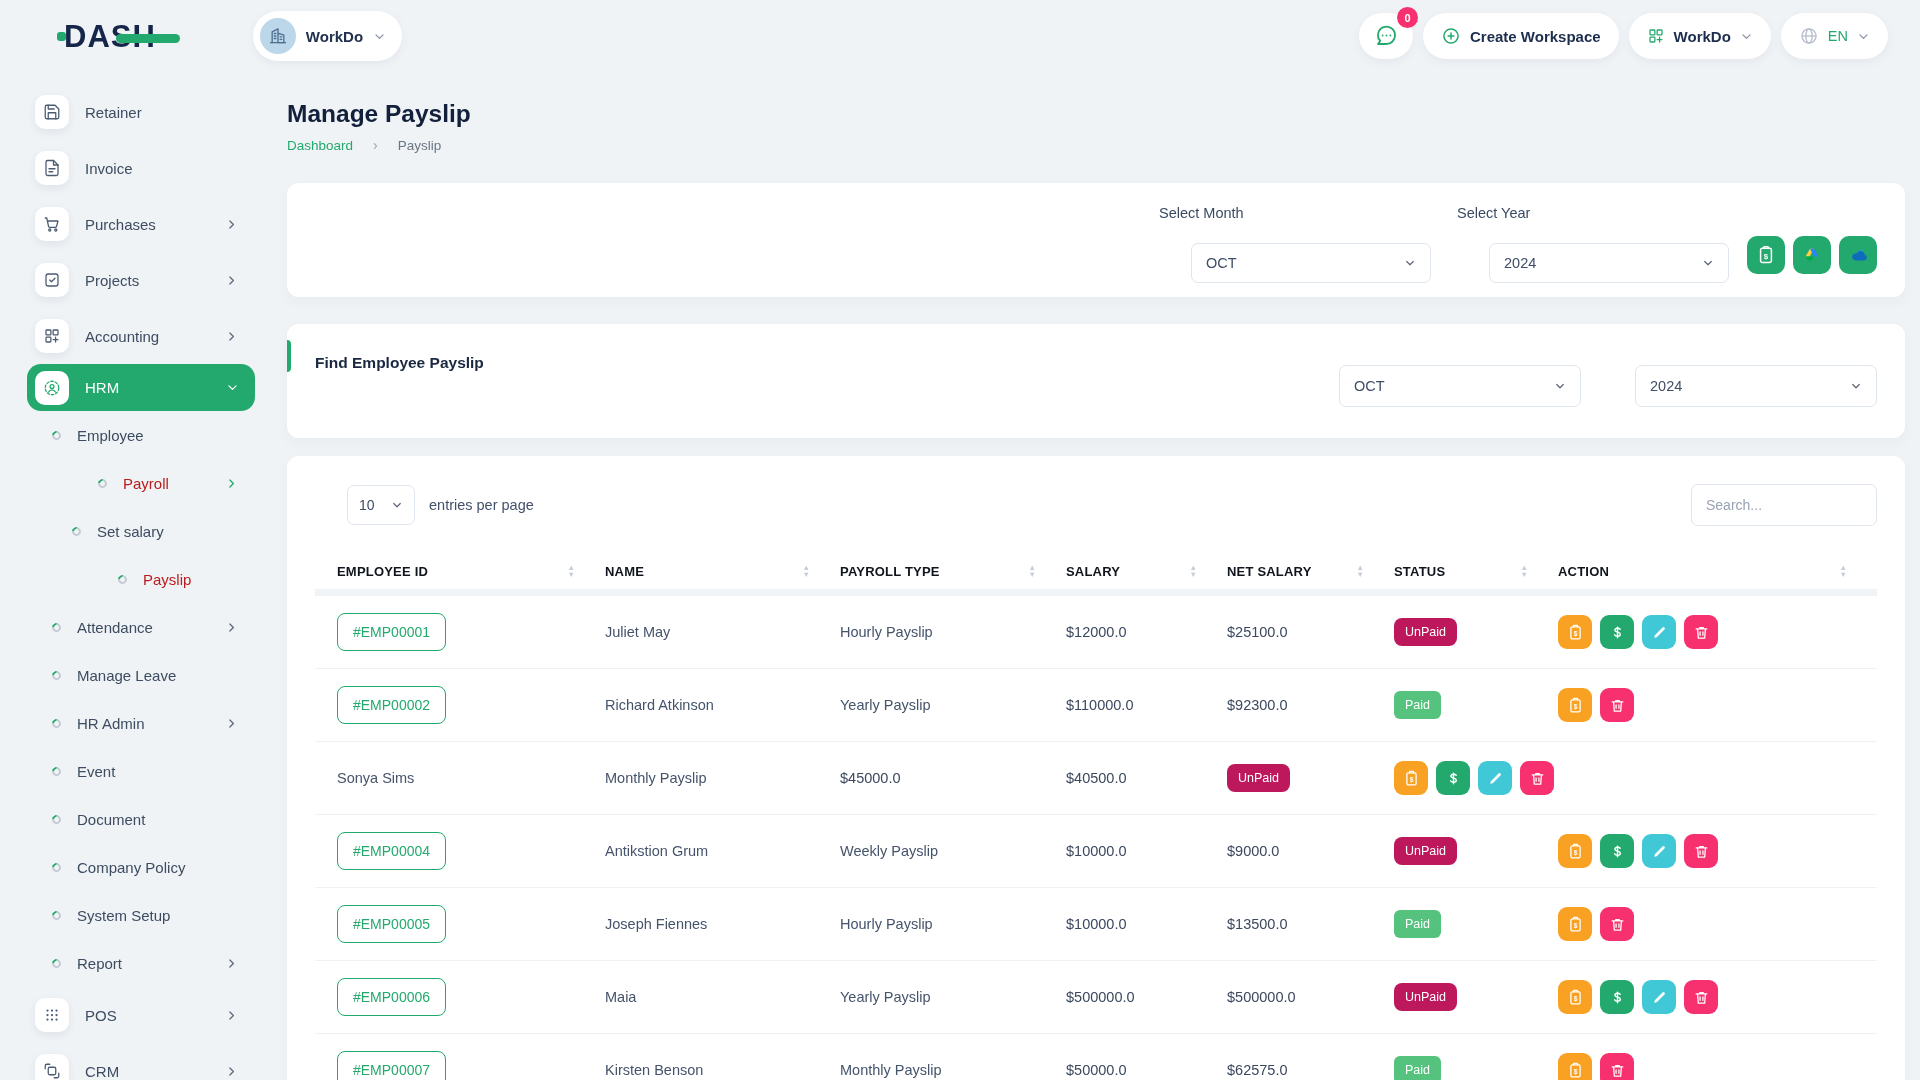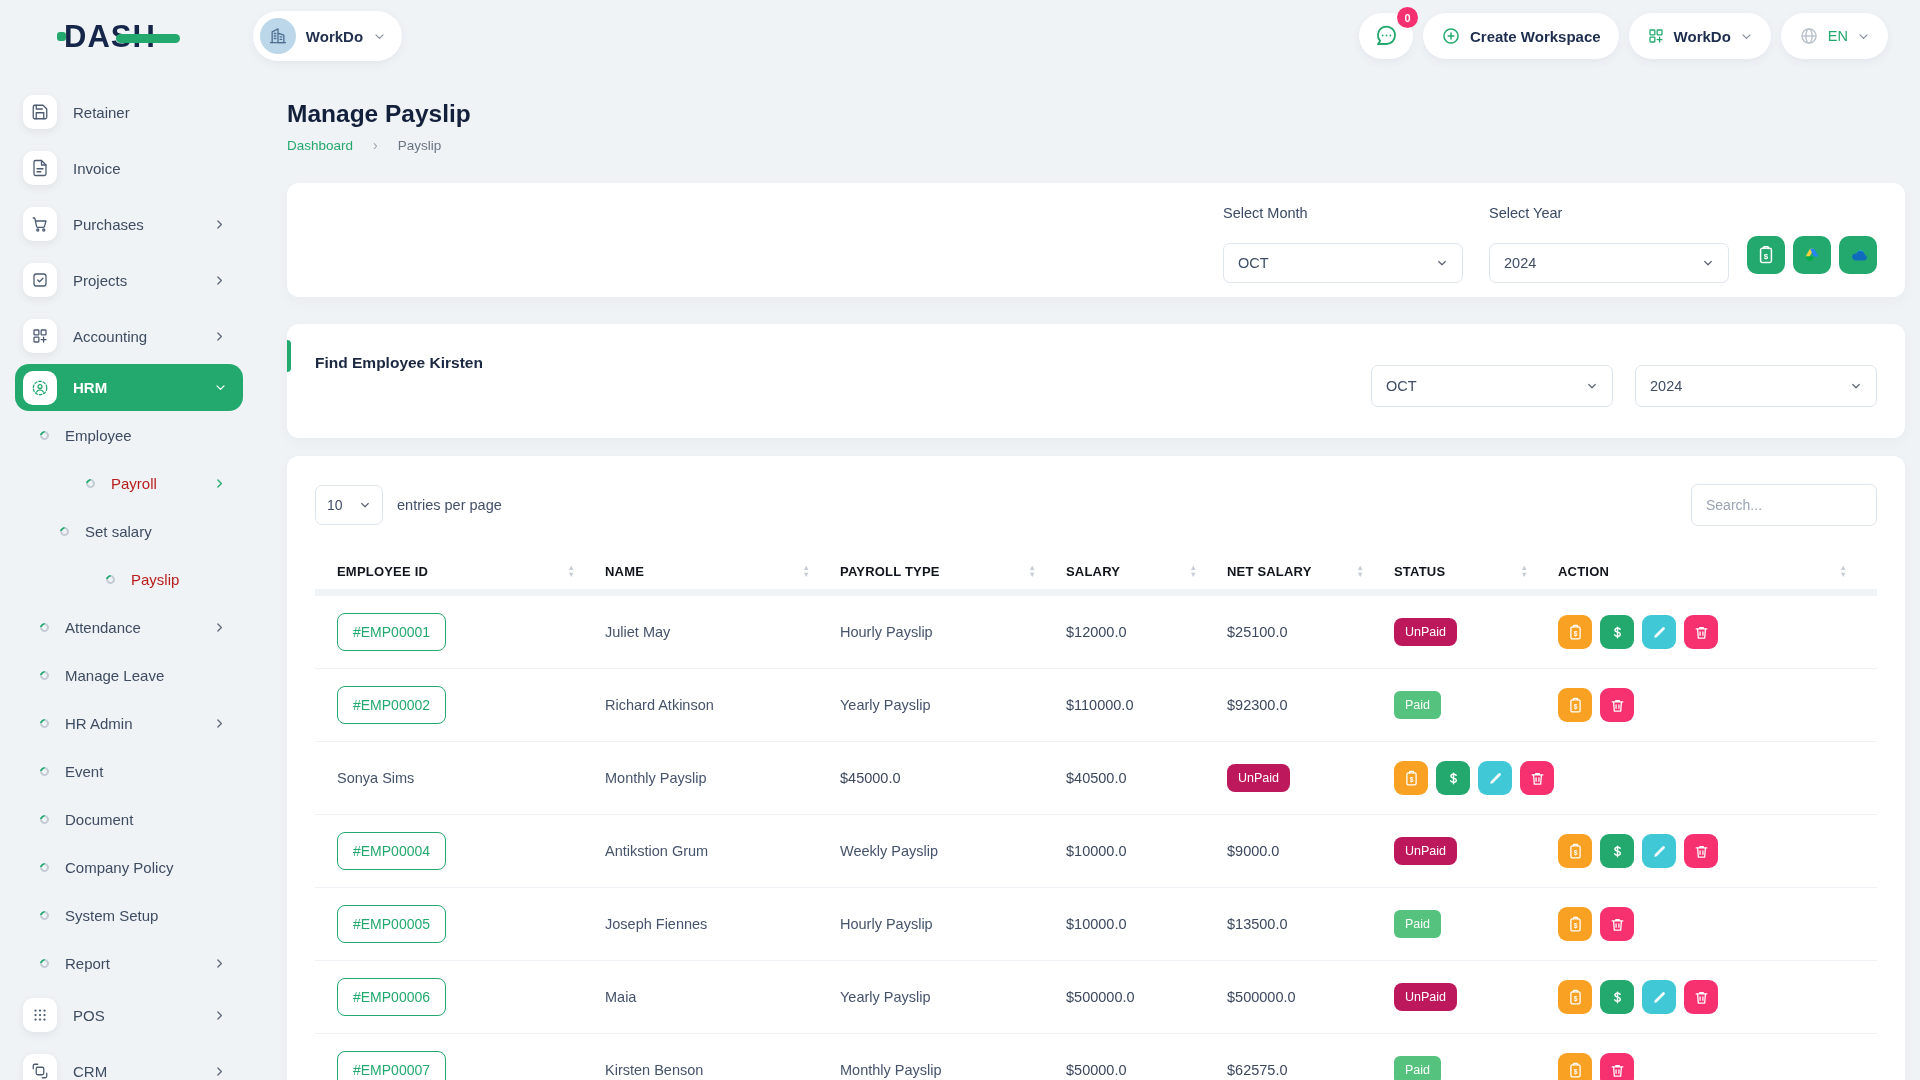--- a/index.html
+++ b/index.html
@@ -23,49 +23,49 @@
   .pill .lang{color:#23a96d;font-weight:400;font-size:14.5px;}
   .chat-btn{width:54px;justify-content:center;position:relative;padding:0;}
   .chat-btn .ic{width:24px;height:24px;color:#23a96d;}
   .badge-dot{position:absolute;top:-6px;right:-5px;width:21px;height:21px;border-radius:50%;background:#f7316f;color:#fff;font-size:11px;font-weight:700;display:flex;align-items:center;justify-content:center;}
   .ic.plus{width:20px;height:20px;color:#23a96d;}
   .ic.grid-g{width:18px;height:18px;color:#23a96d;}
   .ic.globe{width:20px;height:20px;color:#b6bfca;}
   .ic.chev-d{width:13px;height:13px;color:#8b93a2;transform:rotate(90deg);}
 
   
-  .sidebar{position:absolute;left:0;top:72px;bottom:0;width:272px;padding-top:12px;overflow:hidden;}
+  .sidebar{position:absolute;left:12px;top:72px;bottom:0;width:272px;padding-top:12px;overflow:hidden;}
   .nav-item{display:flex;align-items:center;padding-left:23px;padding-right:46px;font-size:15px;font-weight:500;color:#3d4c61;cursor:pointer;}
   .nav-item.lvl0{height:56px;}
   .nav-item.lvl1{height:48px;padding-left:40px;}
   .nav-item.lvl2{height:48px;padding-left:60px;}
   .icon-box{width:34px;height:34px;border-radius:10px;background:#fff;box-shadow:0 3px 8px rgba(25,42,70,.08);display:flex;align-items:center;justify-content:center;color:#4b5b72;margin-right:16px;flex:none;}
   .icon-box .ic{width:18px;height:18px;}
   .bullet{width:9px;height:9px;border-radius:50%;border:2px solid #c2cbd4;border-top-color:#23a96d;transform:rotate(-40deg);margin-right:16px;flex:none;}
   .nav-chev{width:13px;height:13px;color:#5f6b7c;margin-left:auto;margin-right:0;flex:none;}
   .nav-chev.down{transform:rotate(90deg);}
   .nav-item.active{color:#b91c1c;margin-left:46px;}
   .nav-item.active .nav-chev{color:#23a96d;}
-  .nav-item.lvl0.active{background:#23a96d;border-radius:14px;margin:0 29px 0 15px;padding-left:8px;padding-right:16px;height:47px;color:#fff;font-weight:700;}
+  .nav-item.lvl0.active{background:#23a96d;border-radius:14px;margin:0 29px 0 15px;padding-left:8px;padding-right:16px;height:47px;color:#fff;font-weight:400;}
   .nav-item.lvl0.active .icon-box{box-shadow:none;color:#23a96d;}
   .nav-item.lvl0.active .nav-chev{color:#fff;}
 
   
   .content{margin-left:272px;padding:0 15px;}
   .page-head{padding-top:28px;}
   .page-head h1{font-size:24.5px;font-weight:700;color:#13203c;}
   .crumbs{margin-top:9px;display:flex;align-items:center;gap:20px;font-size:13.5px;}
   .crumbs a{color:#23a96d;text-decoration:none;cursor:pointer;}
   .crumbs .sep{color:#9aa3b1;font-size:14px;}
   .crumbs .cur{color:#6b7685;}
   .card{background:#fff;border-radius:12px;box-shadow:0 5px 14px rgba(30,45,70,.035);}
 
   .filter-card{margin-top:30px;height:114px;padding:22px 28px;display:flex;justify-content:flex-end;align-items:flex-start;gap:26px;}
   .fgroup label{display:block;font-size:14.5px;color:#3a4a63;margin-bottom:22px;}
-  .select{border:1px solid #dfe5ec;border-radius:7px;background:#fff;display:flex;align-items:center;justify-content:space-between;padding:0 14px;color:#3f4d66;font-size:14.5px;height:40px;cursor:pointer;}
+  .select{border:1px solid #dfe5ec;border-radius:7px;background:#fff;display:flex;align-items:center;justify-content:space-between;padding:0 14px;color:#3f4d66;font-size:14.5px;height:40px;cursor:pointer;margin-left:32px;}
   .select .ic.chev-d{width:12px;height:12px;color:#5b6574;}
   .w240{width:240px;}
   .w242{width:242px;height:42px;}
   .fbtns{display:flex;gap:8px;align-self:flex-end;margin-bottom:1px;margin-left:-8px;}
   .sq-btn{width:38px;height:38px;border-radius:10px;background:#23a96d;display:flex;align-items:center;justify-content:center;}
   .sq-btn .ic{width:20px;height:20px;color:#fff;}
 
   .find-card{margin-top:27px;height:114px;padding:21px 28px;display:flex;justify-content:space-between;align-items:flex-start;position:relative;}
   .find-card::before{content:"";position:absolute;left:0;top:16px;width:4px;height:32px;background:#23a96d;border-radius:0 4px 4px 0;}
   .find-card h2{font-size:15.5px;font-weight:700;color:#1a2740;margin-top:9px;}
@@ -445,21 +445,21 @@
             <svg viewBox="0 0 24 24">
               <path fill="#28a8ea" d="M10 10.2a5.3 5.3 0 0 1 9.2-1.8L14 12z"></path>
               <path fill="#0f6cbd" d="M9.2 18.5a4.2 4.2 0 1 1 .9-8.3 5.3 5.3 0 0 1 10 1.6 3.4 3.4 0 0 1-.6 6.7z"></path>
             </svg>
           </span>
         </button>
     </div>
   </section>
 
   <section class="card find-card">
-    <h2>Find Employee Kirsten</h2>
+    <h2>Find Employee Payslip</h2>
     <div class="find-selects">
       <div class="select w242">
         <span>OCT</span>
         <span class="ic chev-d">
             <svg viewBox="0 0 24 24" fill="none" stroke="currentColor" stroke-width="2.4" stroke-linecap="round" stroke-linejoin="round">
               <path d="m9 5.5 6.5 6.5L9 18.5"></path>
             </svg>
           </span>
       </div>
       <div class="select w242">

